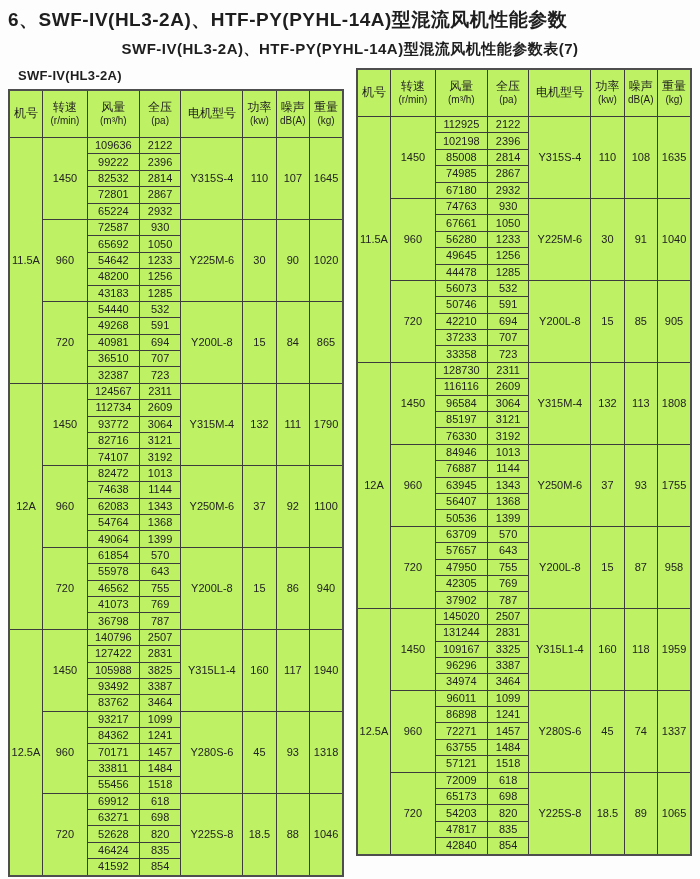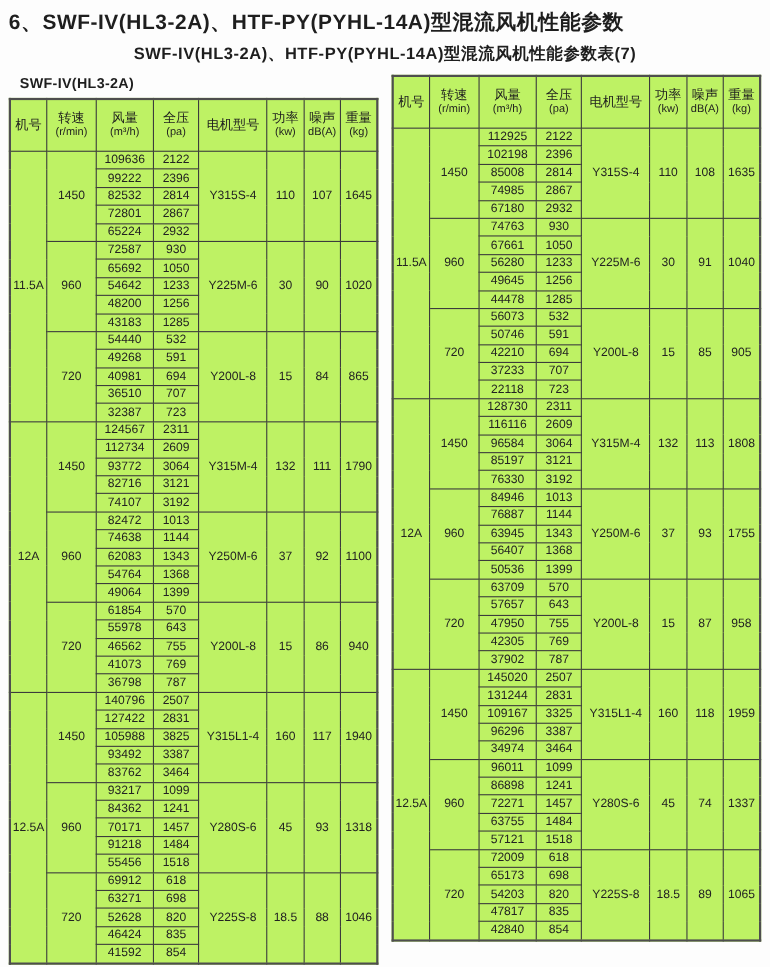--- a/index.html
+++ b/index.html
@@ -319,21 +319,21 @@
             </tr>
             <tr>
               <td>84362</td>
               <td>1241</td>
             </tr>
             <tr>
               <td>70171</td>
               <td>1457</td>
             </tr>
             <tr>
-              <td>91218</td>
+              <td>33811</td>
               <td>1484</td>
             </tr>
             <tr>
               <td>55456</td>
               <td>1518</td>
             </tr>
             <tr>
               <td rowspan="5">720</td>
               <td>69912</td>
               <td>618</td>
@@ -475,21 +475,21 @@
             </tr>
             <tr>
               <td>42210</td>
               <td>694</td>
             </tr>
             <tr>
               <td>37233</td>
               <td>707</td>
             </tr>
             <tr>
-              <td>22118</td>
+              <td>33358</td>
               <td>723</td>
             </tr>
             <tr>
               <td rowspan="15">12A</td>
               <td rowspan="5">1450</td>
               <td>128730</td>
               <td>2311</td>
               <td rowspan="5">Y315M-4</td>
               <td rowspan="5">132</td>
               <td rowspan="5">113</td>

